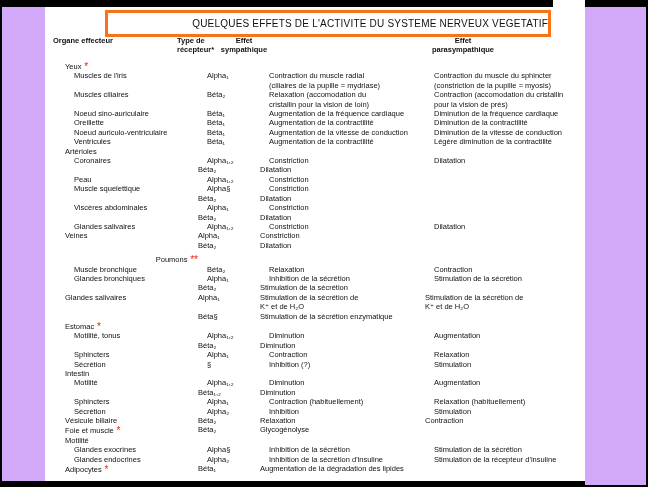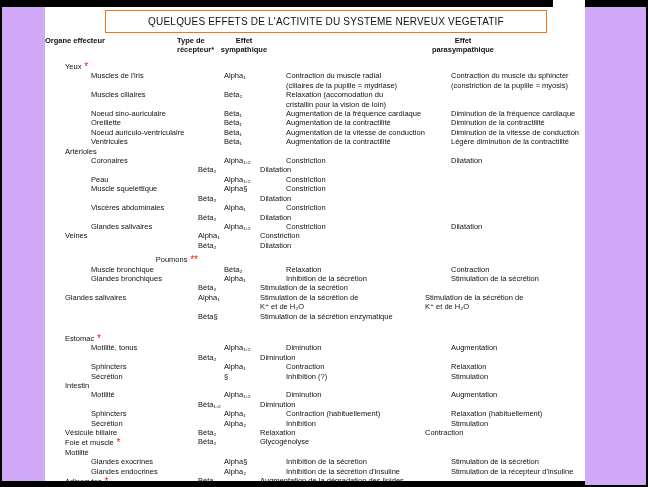--- a/index.html
+++ b/index.html
@@ -3,35 +3,35 @@
 <meta charset="utf-8">
 <style>
   html,body{margin:0;padding:0;}
   .page{position:relative;width:648px;height:487px;background:#000;overflow:hidden;
         font-family:"Liberation Sans","DejaVu Sans",sans-serif;color:#111;}
   .strip{position:absolute;background:#d2a8f8;}
   .strip.left{left:2px;top:7px;width:43px;height:474px;}
   .strip.right{left:585px;top:7px;width:61px;height:478px;}
   .notch{position:absolute;left:553px;top:0;width:32px;height:7px;background:#fff;}
   .panel{position:absolute;left:45px;top:7px;width:540px;height:474px;background:#fff;overflow:hidden;}
-  .title-box{position:absolute;left:60px;top:3px;width:440px;height:21px;border:1px solid #f97316;
-             display:flex;align-items:center;justify-content:center;}
+  .title-box{position:absolute;left:60px;top:3px;width:440px;height:21px;border:3px solid #f97316;
+             display:flex;align-items:center;justify-content:flex-end;}
   .title-box .t{font-size:10px;letter-spacing:0.2px;white-space:nowrap;}
   .headers{position:absolute;left:0;top:29px;width:540px;height:24px;font-weight:bold;font-size:7.5px;line-height:9.4px;}
   .h{position:absolute;white-space:pre-line;}
-  .h1{left:0;top:0;}
+  .h1{left:8px;top:0;}
   .h2{left:132px;top:0;}
   .h3{left:109px;top:0;width:180px;text-align:center;}
   .h4{left:328px;top:0;width:180px;text-align:center;}
   .rows{position:absolute;left:0;top:54px;width:540px;}
   .row{display:flex;align-items:flex-start;}
   .c{font-size:7.5px;line-height:9.4px;white-space:pre-line;}
   .c1{flex:0 0 133px;white-space:nowrap;}
   .c1.indent0{padding-left:20px;}
-  .c1.indent1{padding-left:46px;}
+  .c1.indent1{padding-left:29px;}
   .c2{flex:0 0 62px;}
   .c3{flex:0 0 165px;}
   .c4{flex:1 1 auto;}
   .ast{color:#ee2200;font-size:10px;line-height:1;position:relative;top:1px;letter-spacing:0px;}
 </style>
 </head>
 <body>
 
 <div class="page">
   <div class="strip left"></div>
@@ -68,20 +68,22 @@
 (ciliaires de la pupille = mydriase)</div>
     <div class="c c4">Contraction du muscle du sphincter
 (constriction de la pupille = myosis)</div>
   </div>
 
   <div class="row">
     <div class="c c1 indent1"><span class="lbl">Muscles ciliaires</span></div>
     <div class="c c2">Béta₂</div>
     <div class="c c3">Relaxation (accomodation du
 cristallin pour la vision de loin)</div>
+    <div class="c c4">Contraction (accomodation du cristallin
+pour la vision de près)</div>
   </div>
 
 
   <div class="row">
     <div class="c c1 indent1"><span class="lbl">Noeud sino-auriculaire</span></div>
     <div class="c c2">Béta₁</div>
     <div class="c c3">Augmentation de la fréquence cardiaque</div>
     <div class="c c4">Diminution de la fréquence cardiaque</div>
   </div>
 
@@ -220,21 +222,21 @@
 K⁺ et de H₂O</div>
   </div>
 
   <div class="row">
     <div class="c c1 indent0"><span class="lbl"></span></div>
     <div class="c c2">Béta§</div>
     <div class="c c3">Stimulation de la sécrétion enzymatique</div>
     <div class="c c4"></div>
   </div>
 
-  <div class="row" style="margin-top: 12px;">
+  <div class="row" style="margin-top: 0;">
     <div class="c c1 indent0"><span class="lbl">Estomac</span><span class="ast">&nbsp;*</span></div>
     <div class="c c2"></div>
     <div class="c c3"></div>
     <div class="c c4"></div>
   </div>
 
   <div class="row">
     <div class="c c1 indent1"><span class="lbl">Motilité, tonus</span></div>
     <div class="c c2">Alpha₁,₂</div>
     <div class="c c3">Diminution</div>

